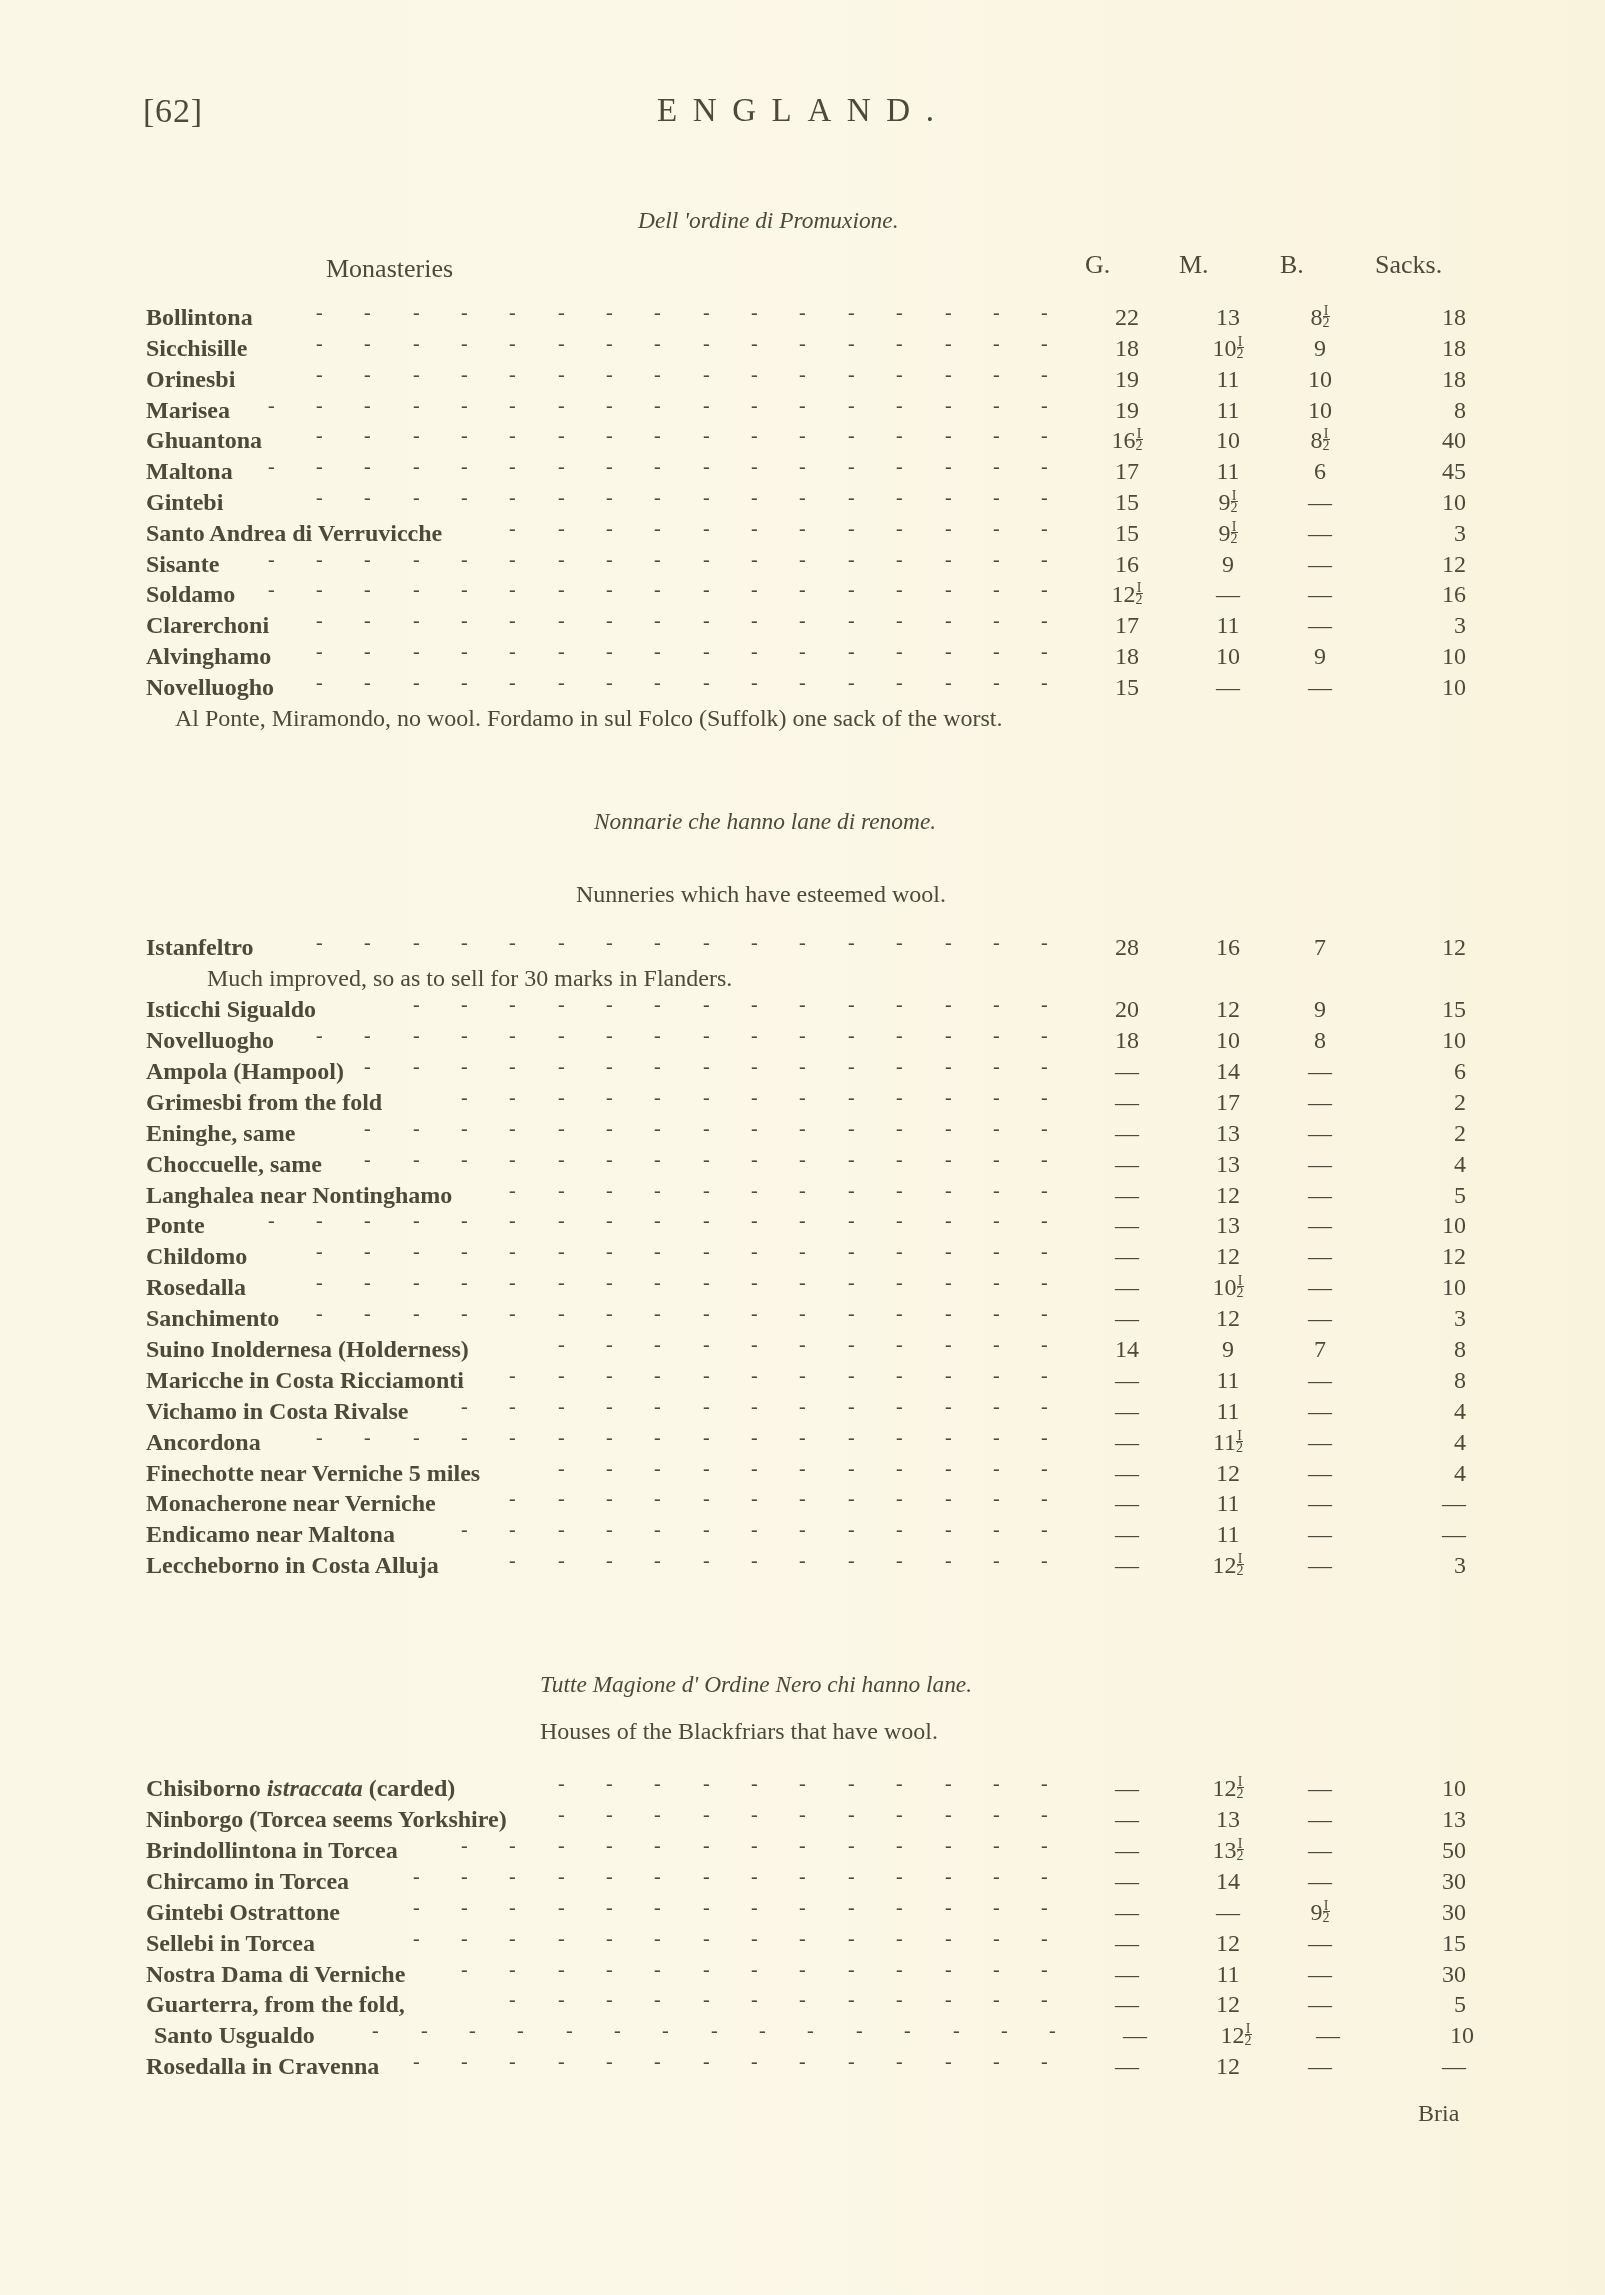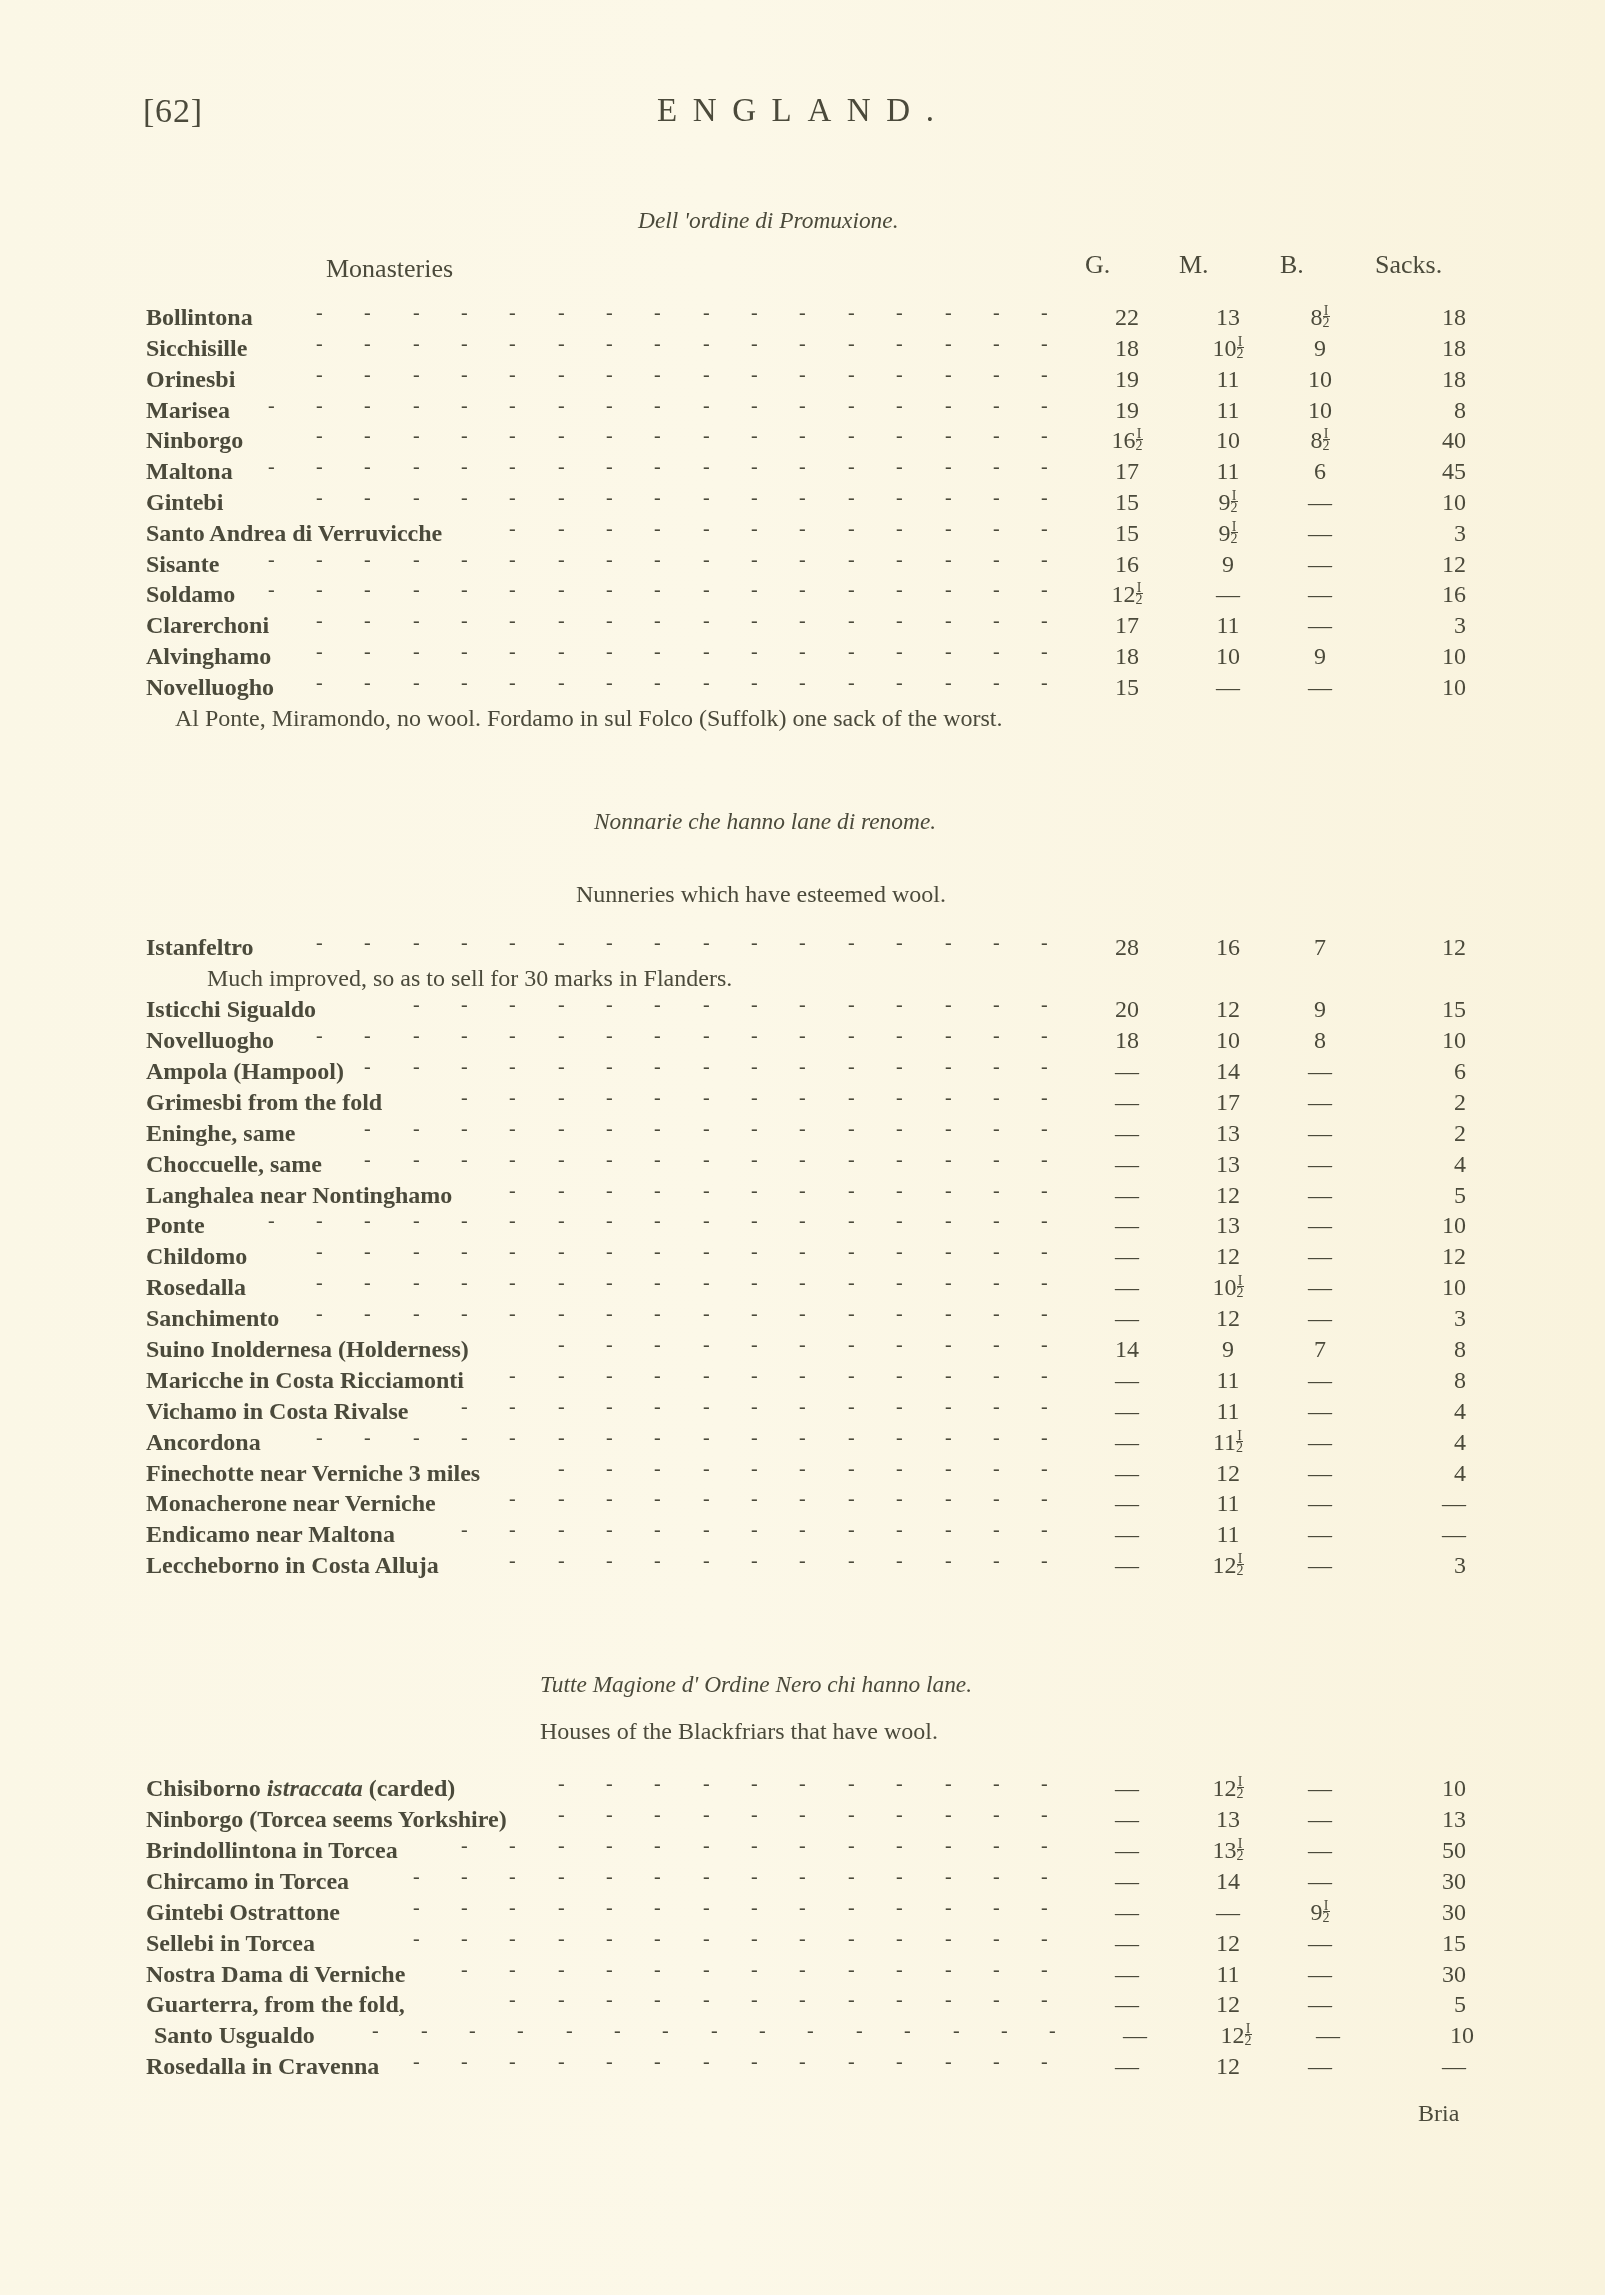--- a/index.html
+++ b/index.html
@@ -140,21 +140,21 @@
         <span style="left: 364px;">-</span>
         <span style="left: 316px;">-</span>
         <span style="left: 268px;">-</span>
       </span>
       <span class="cell g">19</span>
       <span class="cell m">11</span>
       <span class="cell b">10</span>
       <span class="cell s">8</span>
     </div>
     <div class="row" style="top: 427px;">
-      <span class="name">Ninborgo</span>
+      <span class="name">Ghuantona</span>
       <span class="dots">
         <span style="left: 1041px;">-</span>
         <span style="left: 993px;">-</span>
         <span style="left: 945px;">-</span>
         <span style="left: 896px;">-</span>
         <span style="left: 848px;">-</span>
         <span style="left: 799px;">-</span>
         <span style="left: 751px;">-</span>
         <span style="left: 703px;">-</span>
         <span style="left: 654px;">-</span>
@@ -748,21 +748,21 @@
         <span style="left: 413px;">-</span>
         <span style="left: 364px;">-</span>
         <span style="left: 316px;">-</span>
       </span>
       <span class="cell g">—</span>
       <span class="cell m">11<span class="frac"><span class="n">I</span><span class="d">2</span></span></span>
       <span class="cell b">—</span>
       <span class="cell s">4</span>
     </div>
     <div class="row" style="top: 1460px;">
-      <span class="name">Finechotte near Verniche 3 miles</span>
+      <span class="name">Finechotte near Verniche 5 miles</span>
       <span class="dots">
         <span style="left: 1041px;">-</span>
         <span style="left: 993px;">-</span>
         <span style="left: 945px;">-</span>
         <span style="left: 896px;">-</span>
         <span style="left: 848px;">-</span>
         <span style="left: 799px;">-</span>
         <span style="left: 751px;">-</span>
         <span style="left: 703px;">-</span>
         <span style="left: 654px;">-</span>

